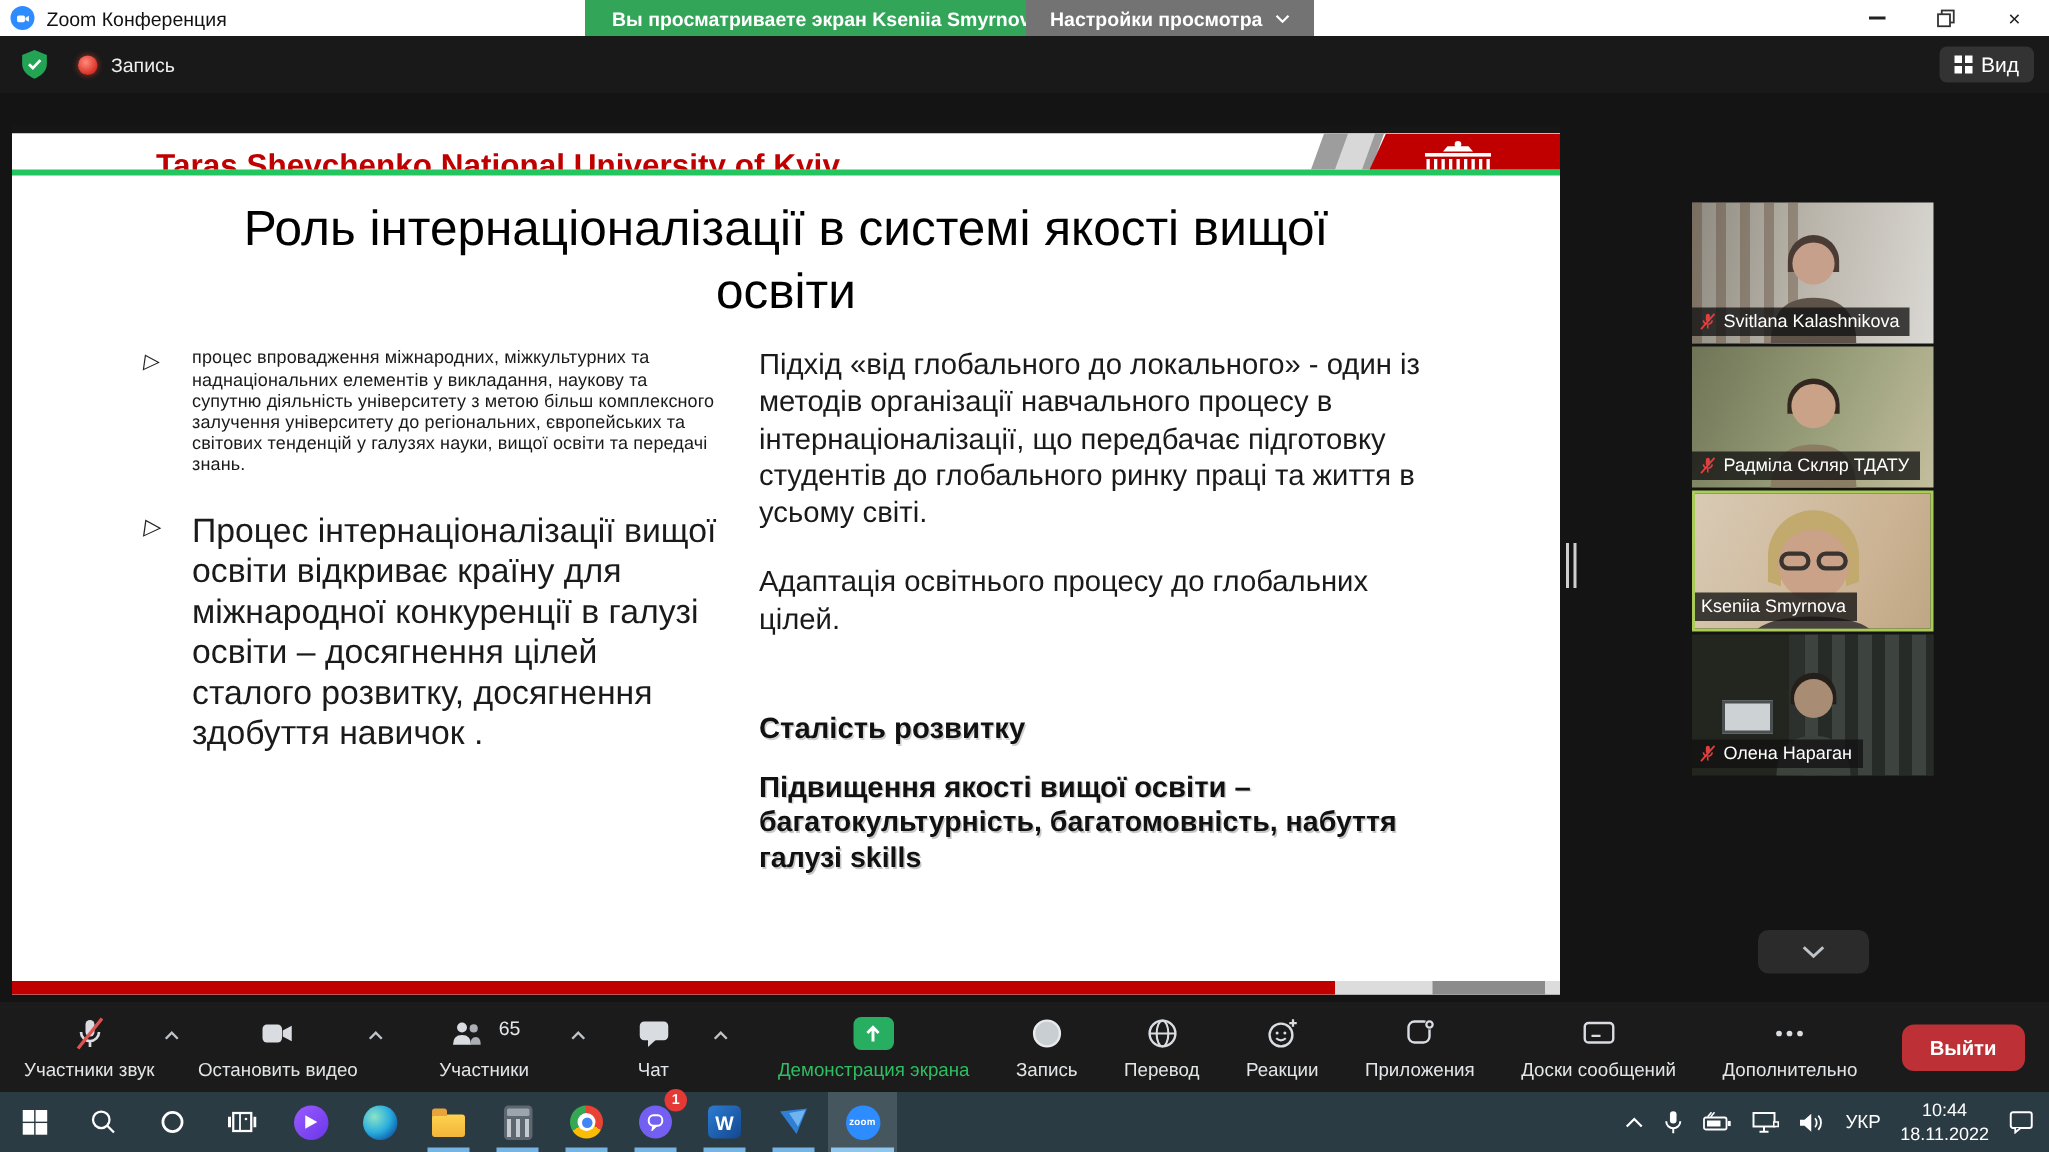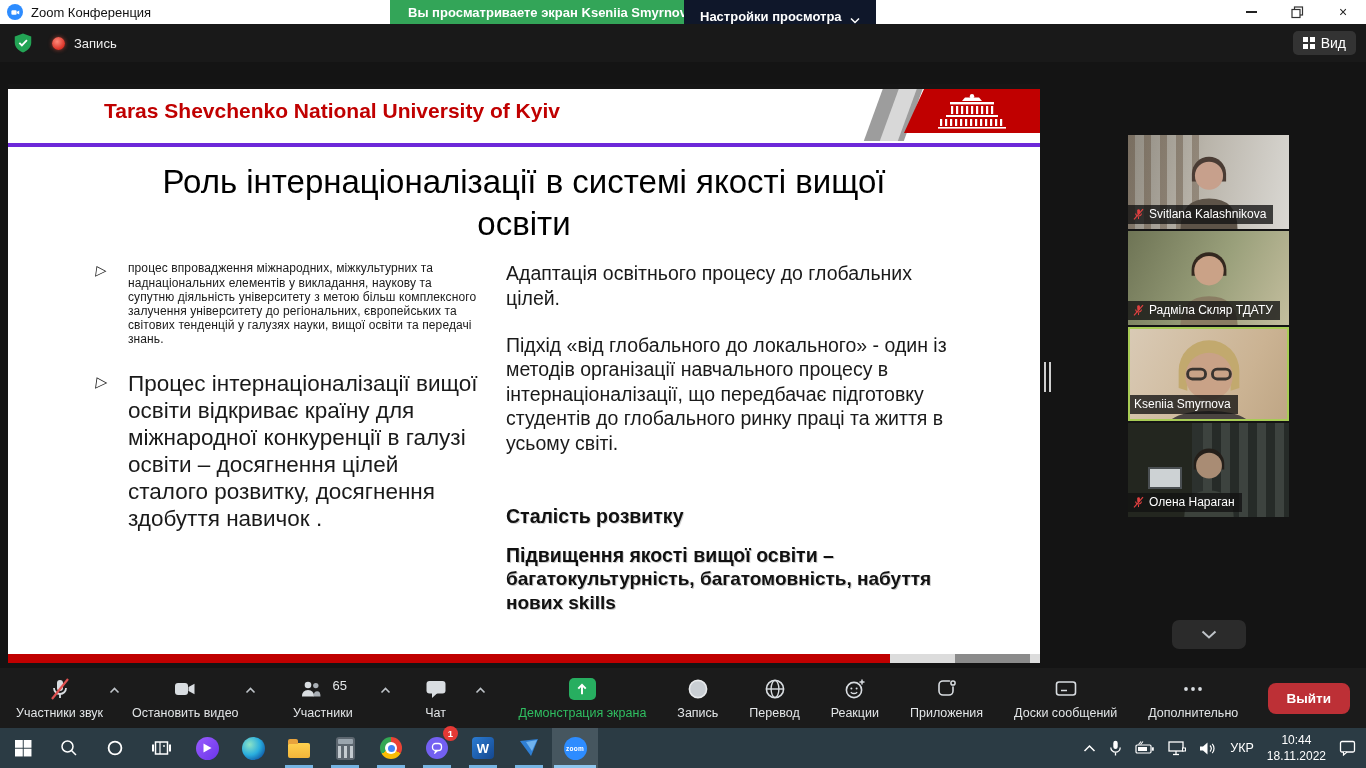--- a/index.html
+++ b/index.html
@@ -5,37 +5,37 @@
   * { margin:0; padding:0; box-sizing:border-box; }
   html,body { width:1366px; height:768px; overflow:hidden; background:#000; }
   body { font-family:"Liberation Sans", sans-serif; }
   .screen { position:relative; width:1366px; height:768px; background:#141414; overflow:hidden; }
 
   
   .titlebar { position:absolute; left:0; top:0; width:1366px; height:24px; background:#ffffff; display:flex; align-items:center; z-index:30; }
   .zoom-app-icon { width:16px; height:16px; border-radius:50%; background:#2d8cff; margin-left:7px; display:flex; align-items:center; justify-content:center; flex:0 0 auto; }
   .window-title { margin-left:8px; font-size:13px; color:#111; }
   .share-banner { position:absolute; left:390px; top:0; height:24px; background:#33a558; color:#fff; font-weight:bold; font-size:13px; display:flex; align-items:center; padding:0 18px; }
-  .view-settings { position:absolute; left:684px; top:0; height:24px; background:#0f172a; color:#fff; font-weight:bold; font-size:13px; display:flex; align-items:flex-end; gap:8px; padding:0 16px; cursor:pointer; }
+  .view-settings { position:absolute; left:684px; top:0; height:24px; background:#737373; color:#fff; font-weight:bold; font-size:13px; display:flex; align-items:center; gap:8px; padding:0 16px; cursor:pointer; }
   .win-controls { margin-left:auto; display:flex; height:24px; }
   .win-btn { width:46px; height:24px; display:flex; align-items:center; justify-content:center; color:#222; font-size:14px; }
   .min-glyph { display:block; width:11px; height:1.4px; background:#222; }
 
   
   .meeting-bar { position:absolute; left:0; top:24px; width:1366px; height:38px; background:#191919; display:flex; align-items:center; z-index:29; }
   .rec-dot { width:13px; height:13px; border-radius:50%; background:radial-gradient(circle at 40% 35%, #ff8a7a, #d93025 70%); margin-left:18px; box-shadow:0 0 4px rgba(255,80,60,.6); }
   .rec-label { color:#eee; font-size:13px; margin-left:9px; }
   .view-btn { margin-left:auto; margin-right:10px; background:#333; border-radius:5px; color:#fff; font-size:14px; display:flex; align-items:center; gap:6px; padding:4px 10px; cursor:pointer; }
   .grid-ic { display:grid; grid-template-columns:5px 5px; grid-template-rows:5px 5px; gap:1.5px; }
   .grid-ic i { background:#fff; }
 
   
   .slide { position:absolute; left:8px; top:84px; width:1032px; height:579px; background:#fff; z-index:5; }
   .slide-topbar { height:5px; background:#161616; }
-  .slide-header { position:relative; height:58px; border-bottom:4px solid #6d28d9; background:#fff; overflow:hidden; }
+  .slide-header { position:relative; height:28px; border-bottom:4px solid #22c55e; background:#fff; overflow:hidden; }
   .uni-name { position:absolute; left:96px; top:0; line-height:44px; color:#c00000; font-size:21px; font-weight:bold; white-space:nowrap; }
   .swoosh-a { position:absolute; right:126px; top:-4px; width:40px; height:56px; background:#9d9d9d; transform:skewX(-20deg); }
   .swoosh-b { position:absolute; right:132px; top:-4px; width:18px; height:56px; background:#d8d8d8; transform:skewX(-20deg); }
   .red-block { position:absolute; right:0; top:0; width:136px; height:44px; background:#c00000; display:flex; align-items:center; justify-content:center; clip-path:polygon(20px 0, 100% 0, 100% 100%, 0 100%); }
   .slide-title { max-width:800px; margin:14px auto 0; text-align:center; font-size:33px; line-height:1.28; color:#000; }
   .slide-cols { display:flex; margin-top:16px; }
   .col-left { width:470px; padding-left:88px; }
   .col-right { width:480px; padding-left:28px; }
   .bullet { position:relative; padding-left:32px; color:#1a1a1a; }
   .bullet::before { content:"\25B7"; position:absolute; left:0; top:1px; font-size:14px; color:#222; transform:skewX(-8deg); }
@@ -212,25 +212,25 @@
         </svg>
       </span>
     </div>
     <div class="slide-title">Роль інтернаціоналізації в системі якості вищої освіти</div>
     <div class="slide-cols">
       <div class="col-left">
         <div class="bullet bullet-1">процес впровадження міжнародних, міжкультурних та наднаціональних елементів у викладання, наукову та супутню діяльність університету з метою більш комплексного залучення університету до регіональних, європейських та світових тенденцій у галузях науки, вищої освіти та передачі знань.</div>
         <div class="bullet bullet-2">Процес інтернаціоналізації вищої освіти відкриває країну для міжнародної конкуренції в галузі освіти – досягнення цілей сталого розвитку, досягнення здобуття навичок .</div>
       </div>
       <div class="col-right">
+        <div class="rp">Підхід «від глобального до локального» - один із методів організації навчального процесу в інтернаціоналізації, що передбачає підготовку студентів до глобального ринку праці та життя в усьому світі.</div>
         <div class="rp">Адаптація освітнього процесу до глобальних цілей.</div>
-        <div class="rp">Підхід «від глобального до локального» - один із методів організації навчального процесу в інтернаціоналізації, що передбачає підготовку студентів до глобального ринку праці та життя в усьому світі.</div>
         <div class="bold-heading">Сталість розвитку</div>
         <div class="bold-lead">Підвищення якості вищої освіти –</div>
-        <div class="bold-tail">багатокультурність, багатомовність, набуття нових skills</div>
+        <div class="bold-tail">багатокультурність, багатомовність, набуття галузі skills</div>
       </div>
     </div>
     <div class="slide-bottom">
       <span class="redline"></span>
       <span class="hthumb"></span>
     </div>
   </div>
 
   <div class="resize-handle">
       <i></i>

